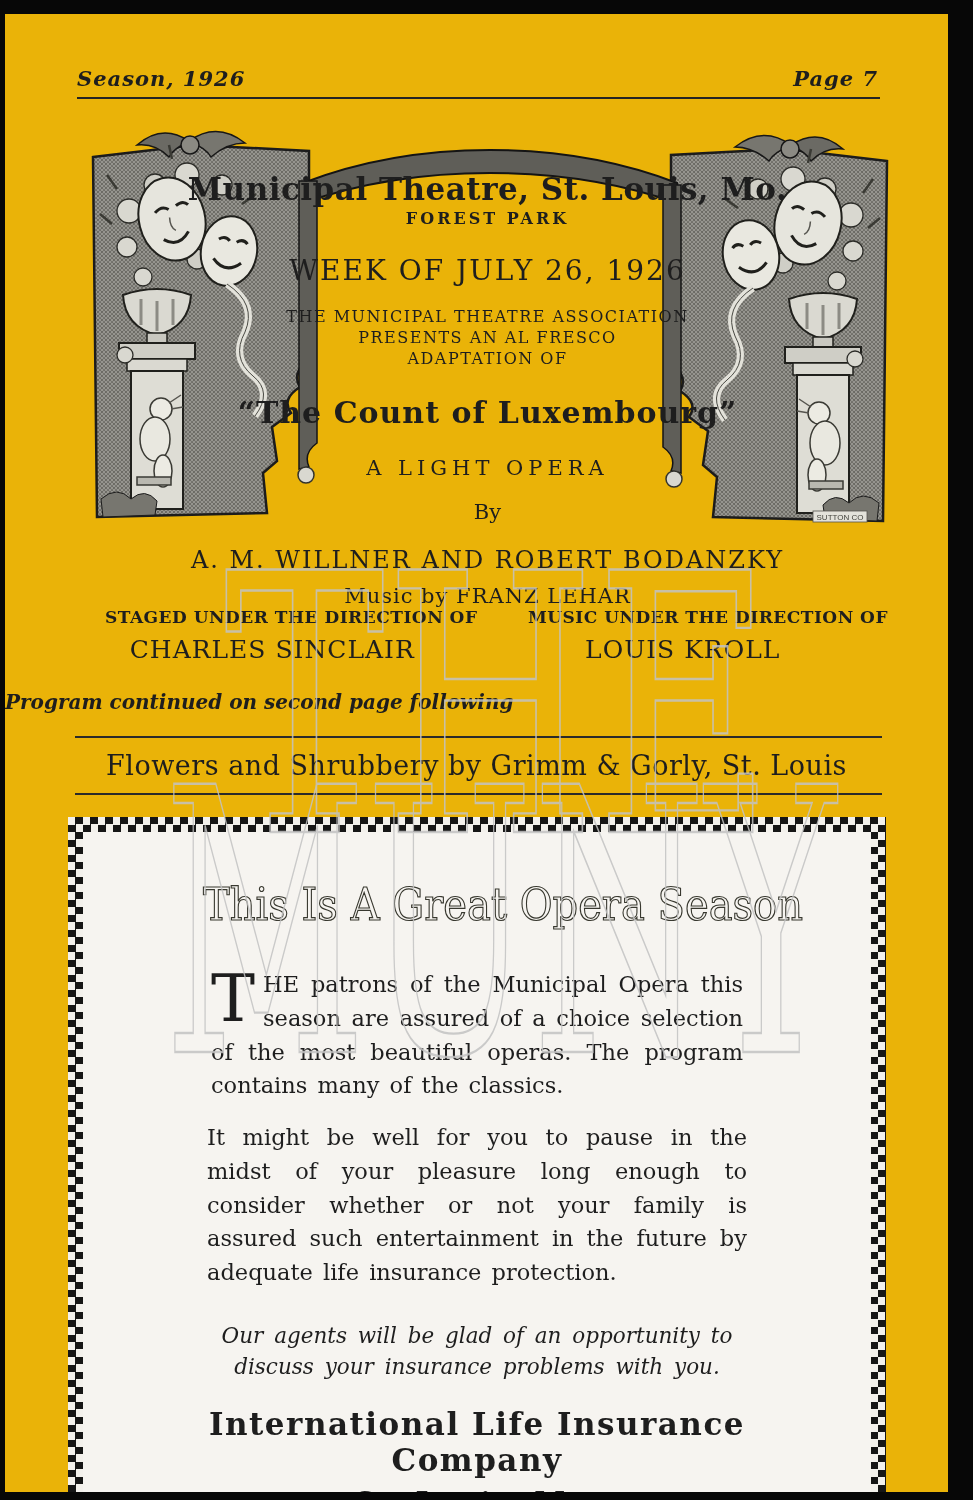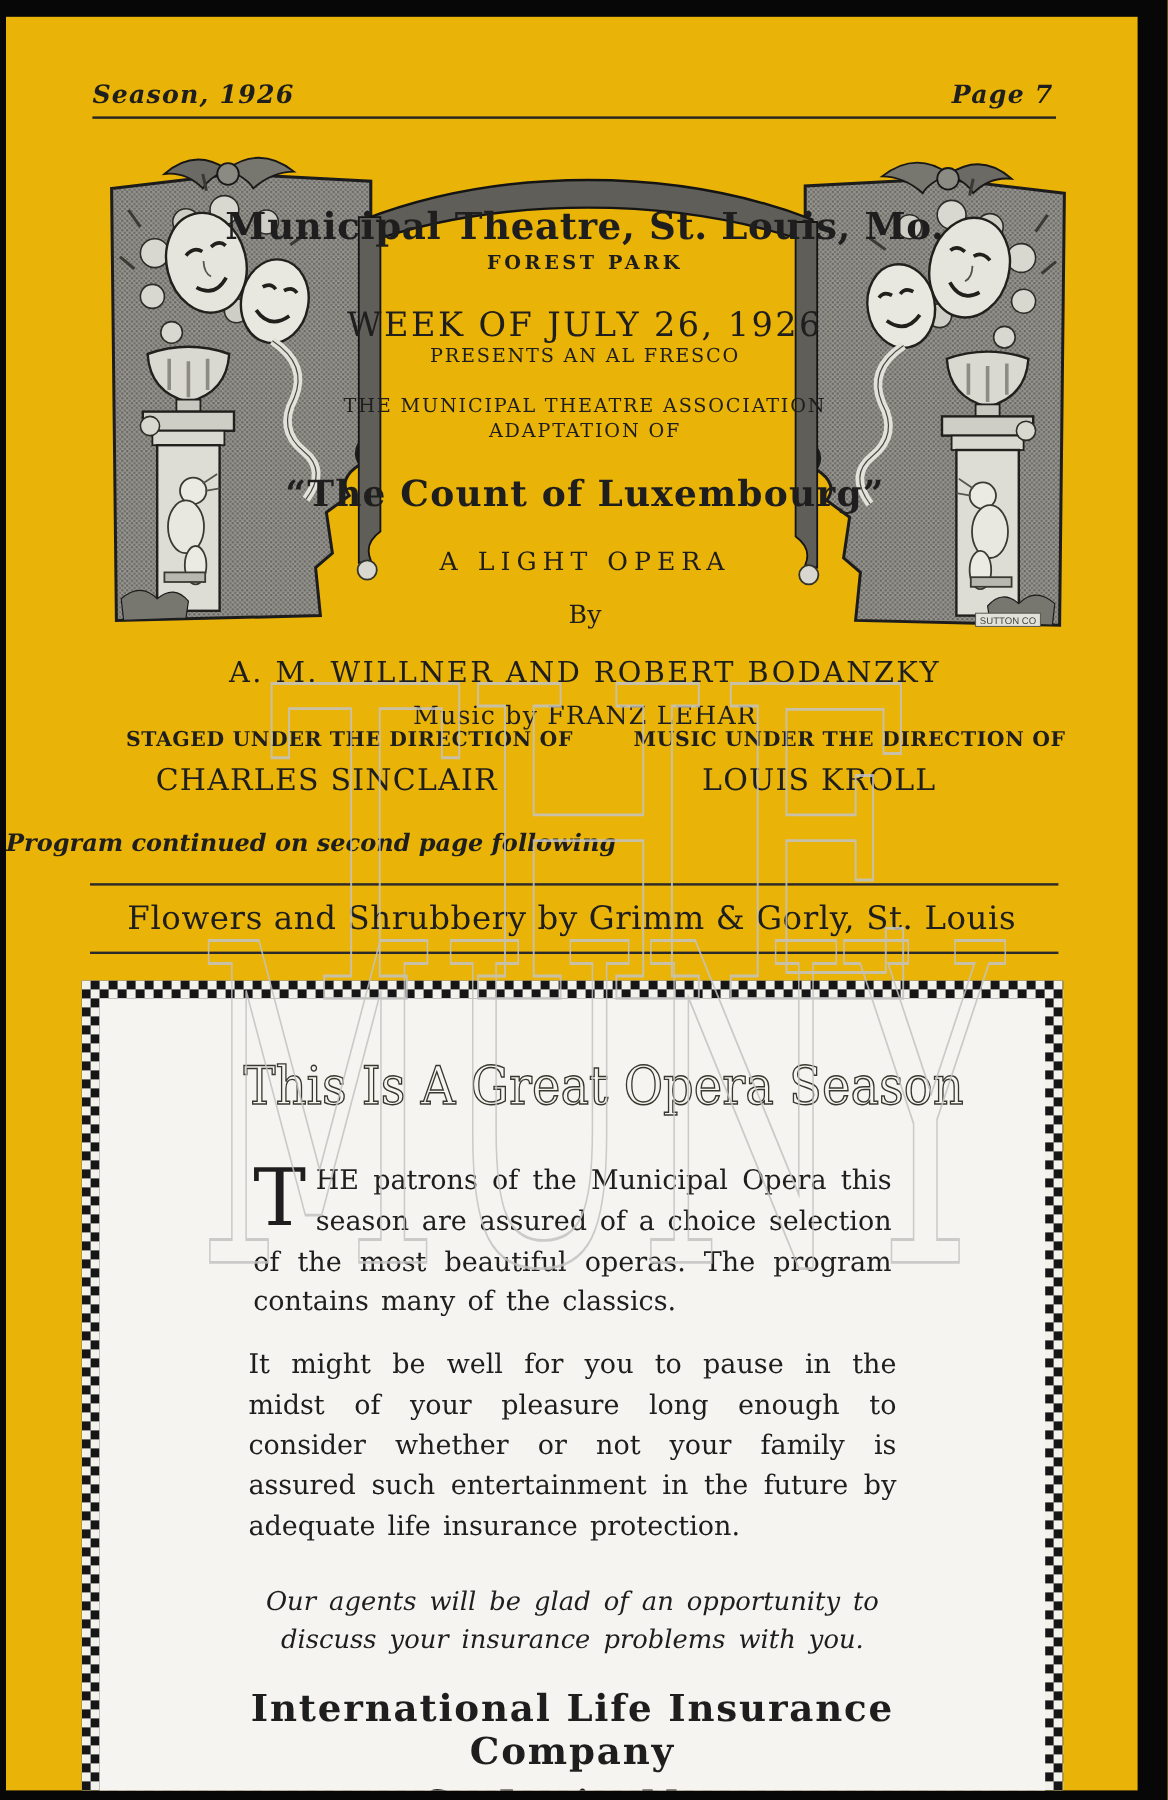--- a/index.html
+++ b/index.html
@@ -199,22 +199,22 @@
       <circle cx="597" cy="360" r="8" fill="#d9d8d0" stroke="#33332d" stroke-width="1.5"></circle>
 
       <rect x="736" y="392" width="54" height="11" fill="#e3e2da" stroke="#55544e" stroke-width="0.8"></rect>
       <text x="763" y="401" text-anchor="middle" font-size="8" fill="#44443e" font-family="Liberation Sans, sans-serif">SUTTON CO</text>
     </svg>
 
     <div class="centerblock">
       <div class="venue">Municipal Theatre, St. Louis, Mo.</div>
       <div class="locale">FOREST PARK</div>
       <div class="week">WEEK OF JULY 26, 1926</div>
+      <div class="assoc">THE MUNICIPAL THEATRE ASSOCIATION</div>
       <div class="assoc" style="margin-top:0">PRESENTS AN AL FRESCO</div>
-      <div class="assoc">THE MUNICIPAL THEATRE ASSOCIATION</div>
       <div class="assoc" style="margin-top:0">ADAPTATION OF</div>
       <div class="showtitle">“The Count of Luxembourg”</div>
       <div class="showtype">A LIGHT OPERA</div>
       <div class="byline">By</div>
       <div class="authors">A. M. WILLNER AND ROBERT BODANZKY</div>
       <div class="musicby">Music by FRANZ LEHAR</div>
     </div>
   </div>
 
   <div class="directors">

